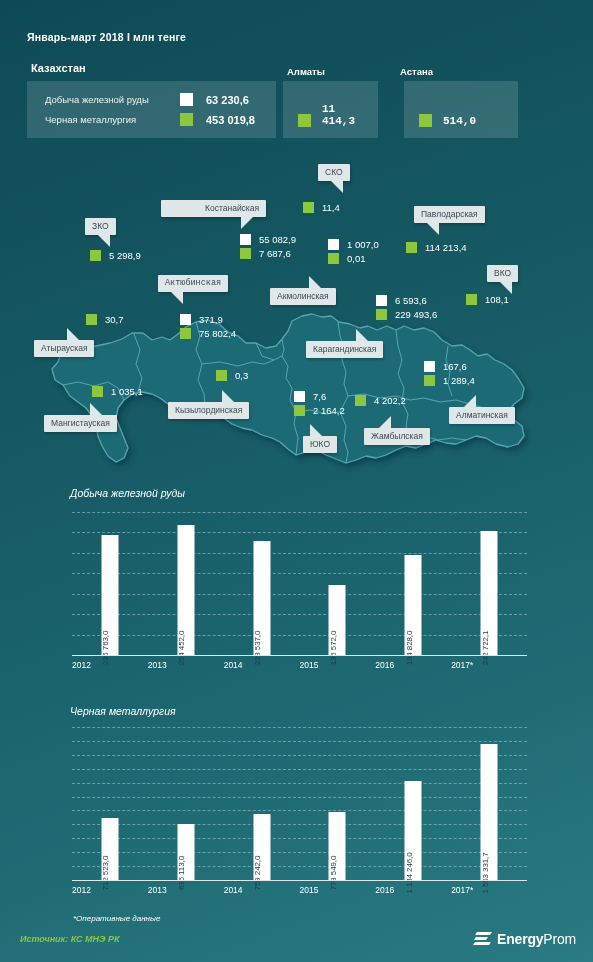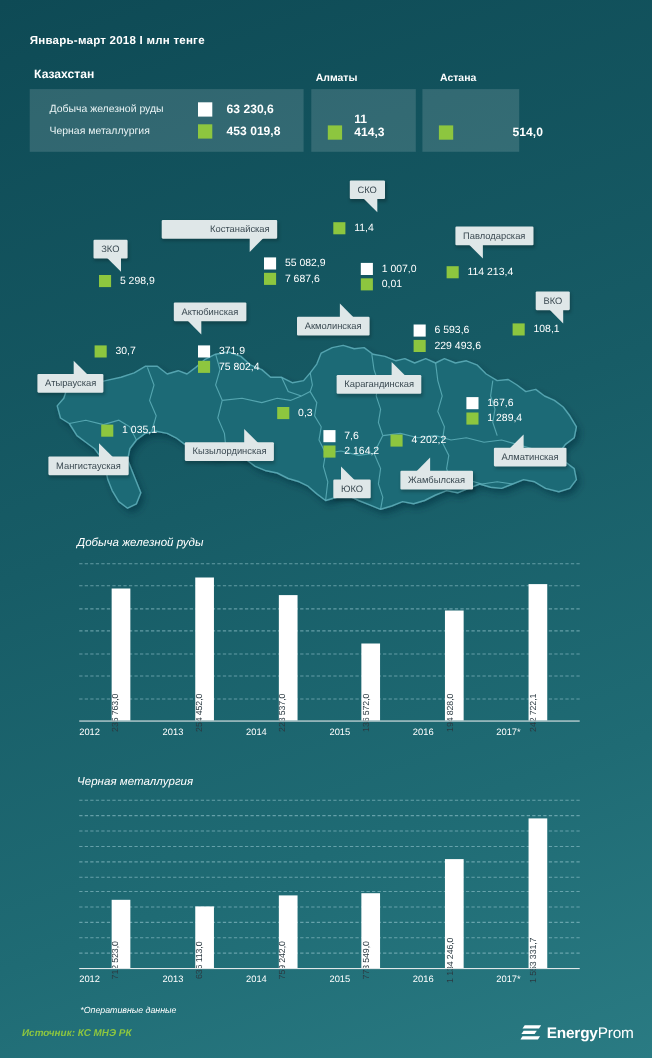--- a/index.html
+++ b/index.html
@@ -36,24 +36,24 @@
   .kz-row.r2 { top: 32px; }
   .kz-row .rlabel { width: 135px; font-size: 9.5px; color: #eaf4f5; }
   .sw { width: 13px; height: 13px; display: inline-block; flex: none; }
   .sw.white { background: #ffffff; }
   .sw.green { background: #8dc63f; }
   .kz-row .rval { margin-left: 13px; font-size: 11px; font-weight: bold; white-space: nowrap; }
 
   .city-box {
     position: absolute; top: 81px; height: 57px;
     background: rgba(255,255,255,.14);
-    display: flex; align-items: flex-end; padding: 0 16px 11px 15px;
+    display: flex; align-items: flex-end; padding: 0 16px 11px 15px; font-family: Liberation Mono, monospace;
   }
   .city-box.alm { left: 283px; width: 95px; }
-  .city-box.ast { left: 384px; width: 88px; gap: 43px; }
+  .city-box.ast { left: 404px; width: 114px; }
   .city-box .cval { margin-left: 11px; font-size: 11px; font-weight: bold; }
 
   
   .map-wrap { position: absolute; left: 0; top: 150px; width: 593px; height: 335px; }
   .map-svg { position: absolute; left: 0; top: 0; }
 
   
   .callout {
     position: absolute;
     background: #dfe7e8; color: #3b4a52;
@@ -202,21 +202,21 @@
     <span>ЗКО</span>
     <span class="tail dl"></span>
   </div>
   <div class="vgroup" style="left:90px; top:98px;">
     <div class="vrow">
       <span class="vsw sw green"></span>
       <span class="vtxt">5 298,9</span>
     </div>
   </div>
 
-  <div class="callout" style="left:147px; top:50px;padding-left:44px;">
+  <div class="callout" style="left:161px; top:50px;padding-left:44px;">
     <span>Костанайская</span>
     <span class="tail dr"></span>
   </div>
   <div class="vgroup" style="left:240px; top:82px;">
     <div class="vrow">
       <span class="vsw sw white"></span>
       <span class="vtxt">55 082,9</span>
     </div>
     <div class="vrow">
       <span class="vsw sw green"></span>
@@ -265,21 +265,21 @@
     <span>ВКО</span>
     <span class="tail dl"></span>
   </div>
   <div class="vgroup" style="left:466px; top:142px;">
     <div class="vrow">
       <span class="vsw sw green"></span>
       <span class="vtxt">108,1</span>
     </div>
   </div>
 
-  <div class="callout" style="left:158px; top:125px;">
+  <div class="callout" style="left:158px; top:125px;font-family:Liberation Mono, monospace;">
     <span>Актюбинская</span>
     <span class="tail dl"></span>
   </div>
   <div class="vgroup" style="left:180px; top:162px;">
     <div class="vrow">
       <span class="vsw sw white"></span>
       <span class="vtxt">371,9</span>
     </div>
     <div class="vrow">
       <span class="vsw sw green"></span>
@@ -306,21 +306,21 @@
     <div class="vrow">
       <span class="vsw sw green"></span>
       <span class="vtxt">1 035,1</span>
     </div>
   </div>
 
   <div class="callout" style="left:168px; top:252px;">
     <span>Кызылординская</span>
     <span class="tail ur"></span>
   </div>
-  <div class="vgroup" style="left:216px; top:218px;margin-left:36px;">
+  <div class="vgroup" style="left:216px; top:218px;">
     <div class="vrow">
       <span class="vsw sw green"></span>
       <span class="vtxt">0,3</span>
     </div>
   </div>
 
   <div class="callout" style="left:306px; top:191px;">
     <span>Карагандинская</span>
     <span class="tail ur"></span>
   </div>

